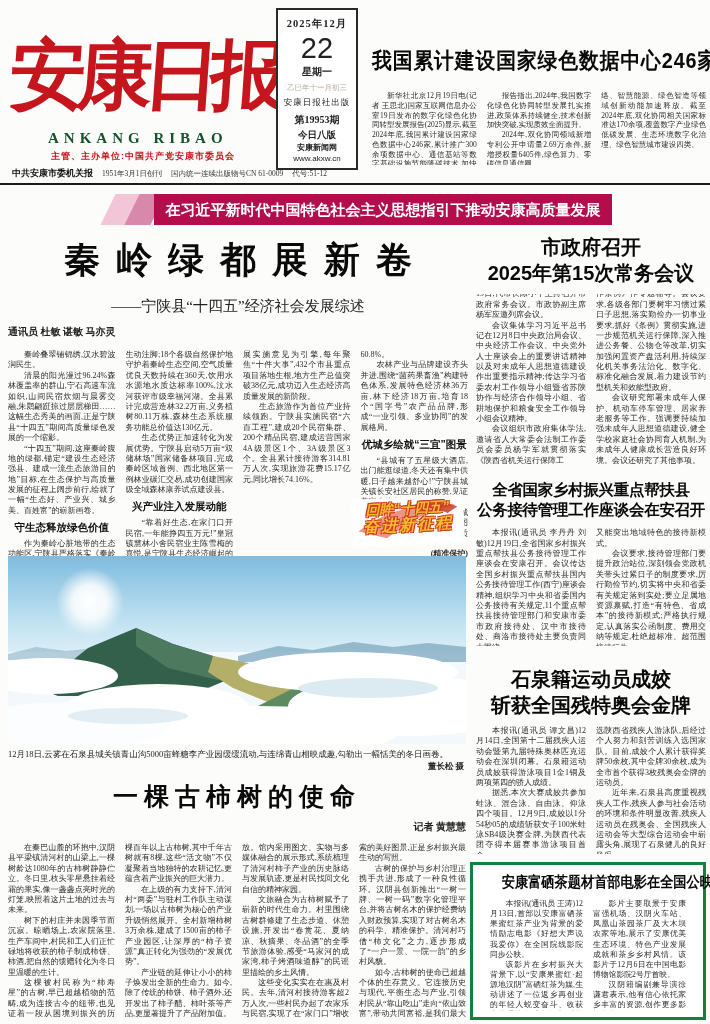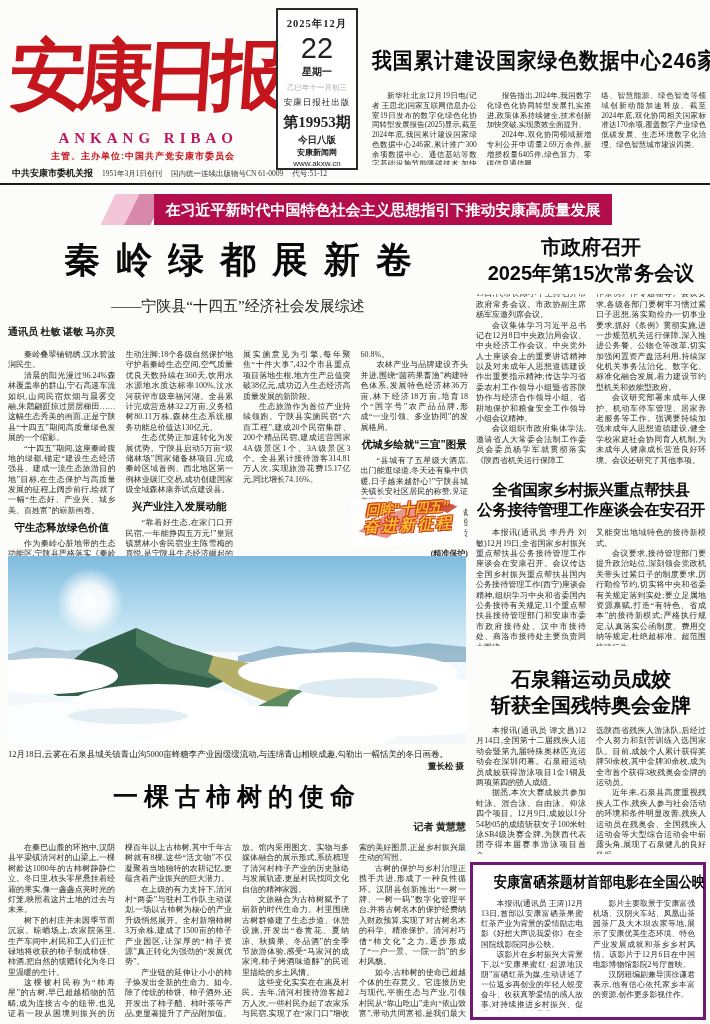--- a/index.html
+++ b/index.html
@@ -3,36 +3,36 @@
 <meta charset="utf-8">
 <style>
   html,body{margin:0;padding:0;background:#888;}
   .page{position:relative;width:710px;height:1024px;margin:0 auto;background:#fcfcfa;
         font-family:"Liberation Serif","DejaVu Serif",serif;color:#222;overflow:hidden;}
 
   
   .mast-title{position:absolute;left:10px;top:2px;width:268px;height:146px;
     font-size:76px;font-weight:bold;letter-spacing:-9px;color:#c5161d;line-height:146px;
     transform:skewX(-4deg);white-space:nowrap;overflow:visible;}
-  .mast-pinyin{position:absolute;left:48px;top:130px;width:190px;text-align:right;
-    font-weight:bold;font-size:15px;letter-spacing:5px;color:#be185d;}
+  .mast-pinyin{position:absolute;left:48px;top:130px;width:190px;text-align:left;
+    font-weight:bold;font-size:15px;letter-spacing:5px;color:#14532d;}
   .mast-org{position:absolute;left:40px;top:150px;width:206px;text-align:center;
     font-weight:bold;font-size:9px;letter-spacing:1px;color:#c5161d;font-family:"Liberation Sans",sans-serif;}
   .press-line{position:absolute;left:12px;top:167px;width:352px;display:flex;gap:9px;align-items:baseline;}
   .press-org{font-weight:bold;font-size:9px;color:#111;}
   .press-item{font-size:7.5px;color:#333;}
 
   .date-box{position:absolute;left:276px;top:8px;width:82px;height:162px;border:2px solid #2a2a2a;
     box-sizing:border-box;display:flex;flex-direction:column;align-items:center;padding-top:7px;background:#fff;}
   .db-ym{font-size:10.5px;font-weight:bold;letter-spacing:1px;}
   .db-day{font-size:29px;line-height:1.05;margin-top:2px;font-family:"Liberation Sans",sans-serif;}
   .db-week{font-size:10px;font-weight:bold;margin-top:2px;}
   .db-lunar{font-size:7.5px;color:#b4ab9e;margin-top:4px;}
   .db-pub{font-size:8.5px;margin-top:4px;letter-spacing:1px;}
-  .db-issue{font-size:15px;font-weight:bold;margin-top:4px;}
+  .db-issue{font-size:10px;font-weight:bold;margin-top:4px;}
   .db-pages{font-size:9.5px;font-weight:bold;margin-top:2px;}
   .db-site{font-size:8px;font-weight:bold;margin-top:auto;}
   .db-url{font-size:8px;margin-top:1px;margin-bottom:7px;font-family:"Liberation Sans",sans-serif;}
 
   
   .top-news{position:absolute;left:372px;top:28px;width:334px;height:156px;}
   .top-headline{margin-top:18px;font-family:"Liberation Sans",sans-serif;font-weight:900;
     font-size:22px;letter-spacing:1px;white-space:nowrap;transform:scaleX(.9);transform-origin:left center;color:#0a0a0a;}
   .top-body{margin-top:15px;display:flex;gap:10px;height:74px;overflow:hidden;
     font-size:7.5px;line-height:1.3;color:#2b2b2b;}
@@ -85,22 +85,22 @@
   
   .r-art{position:absolute;left:476px;width:230px;}
   .r-title{text-align:center;font-family:"Liberation Sans",sans-serif;font-weight:900;color:#0a0a0a;line-height:1.3;}
   .rt-lg{font-size:20px;}
   .rt-md{font-size:15.5px;letter-spacing:-.3px;white-space:nowrap;}
   .r-body{margin-top:8px;font-size:8px;line-height:1.3;color:#2b2b2b;}
   .gov{top:234px;} .gov .r-body{height:172px;align-items:flex-end;}
   .forum{top:480px;} .forum .r-body{height:118px;}
   .athlete{top:666px;} .athlete .r-body{height:128px;}
 
-  .movie{position:absolute;left:470px;top:862px;width:236px;height:158px;border:3px solid #701a75;
-    box-sizing:border-box;background:#fff;padding:6px 8px;}
+  .movie{position:absolute;left:470px;top:862px;width:236px;height:158px;border:3px solid #15803d;
+    box-sizing:border-box;background:#fff;padding:6px 17px;}
   .mv-title{margin-top:2px;text-align:center;font-family:"Liberation Sans",sans-serif;font-weight:900;
     font-size:15px;white-space:nowrap;transform:scaleX(.88);transform-origin:center;color:#0a0a0a;}
   .mv-body{margin-top:7px;height:112px;font-size:7.8px;line-height:1.3;color:#2b2b2b;}
 </style>
 </head>
 <body>
 
 <div class="page">
 
   <div class="mast-title">安康日报</div>

